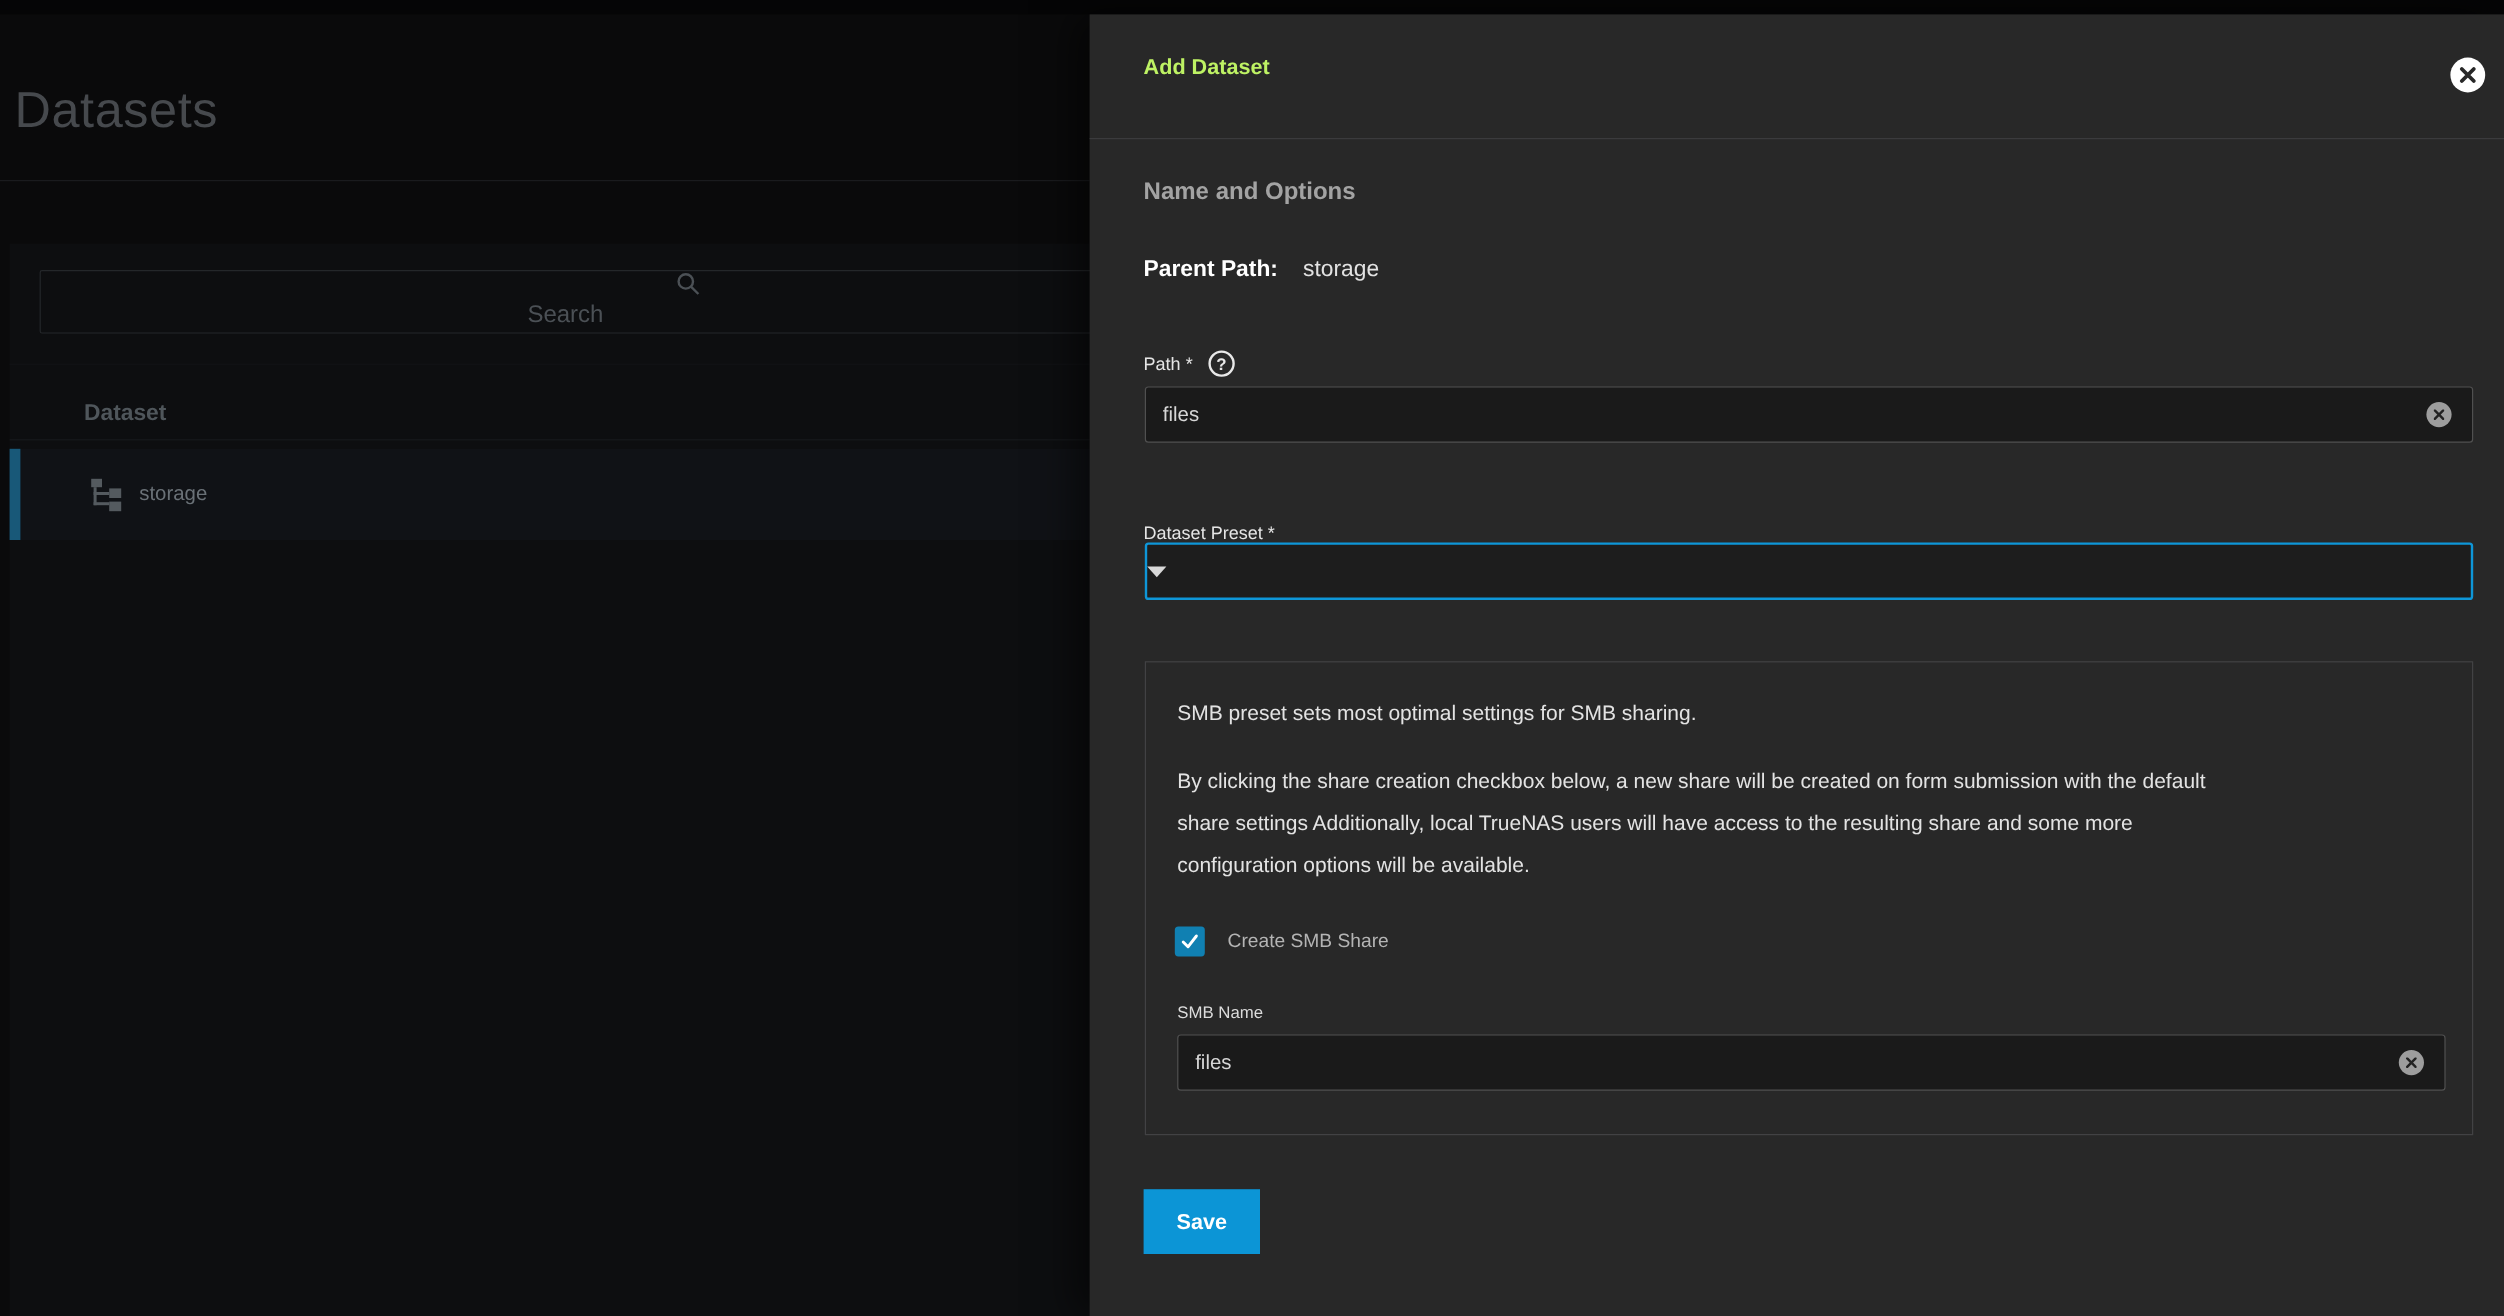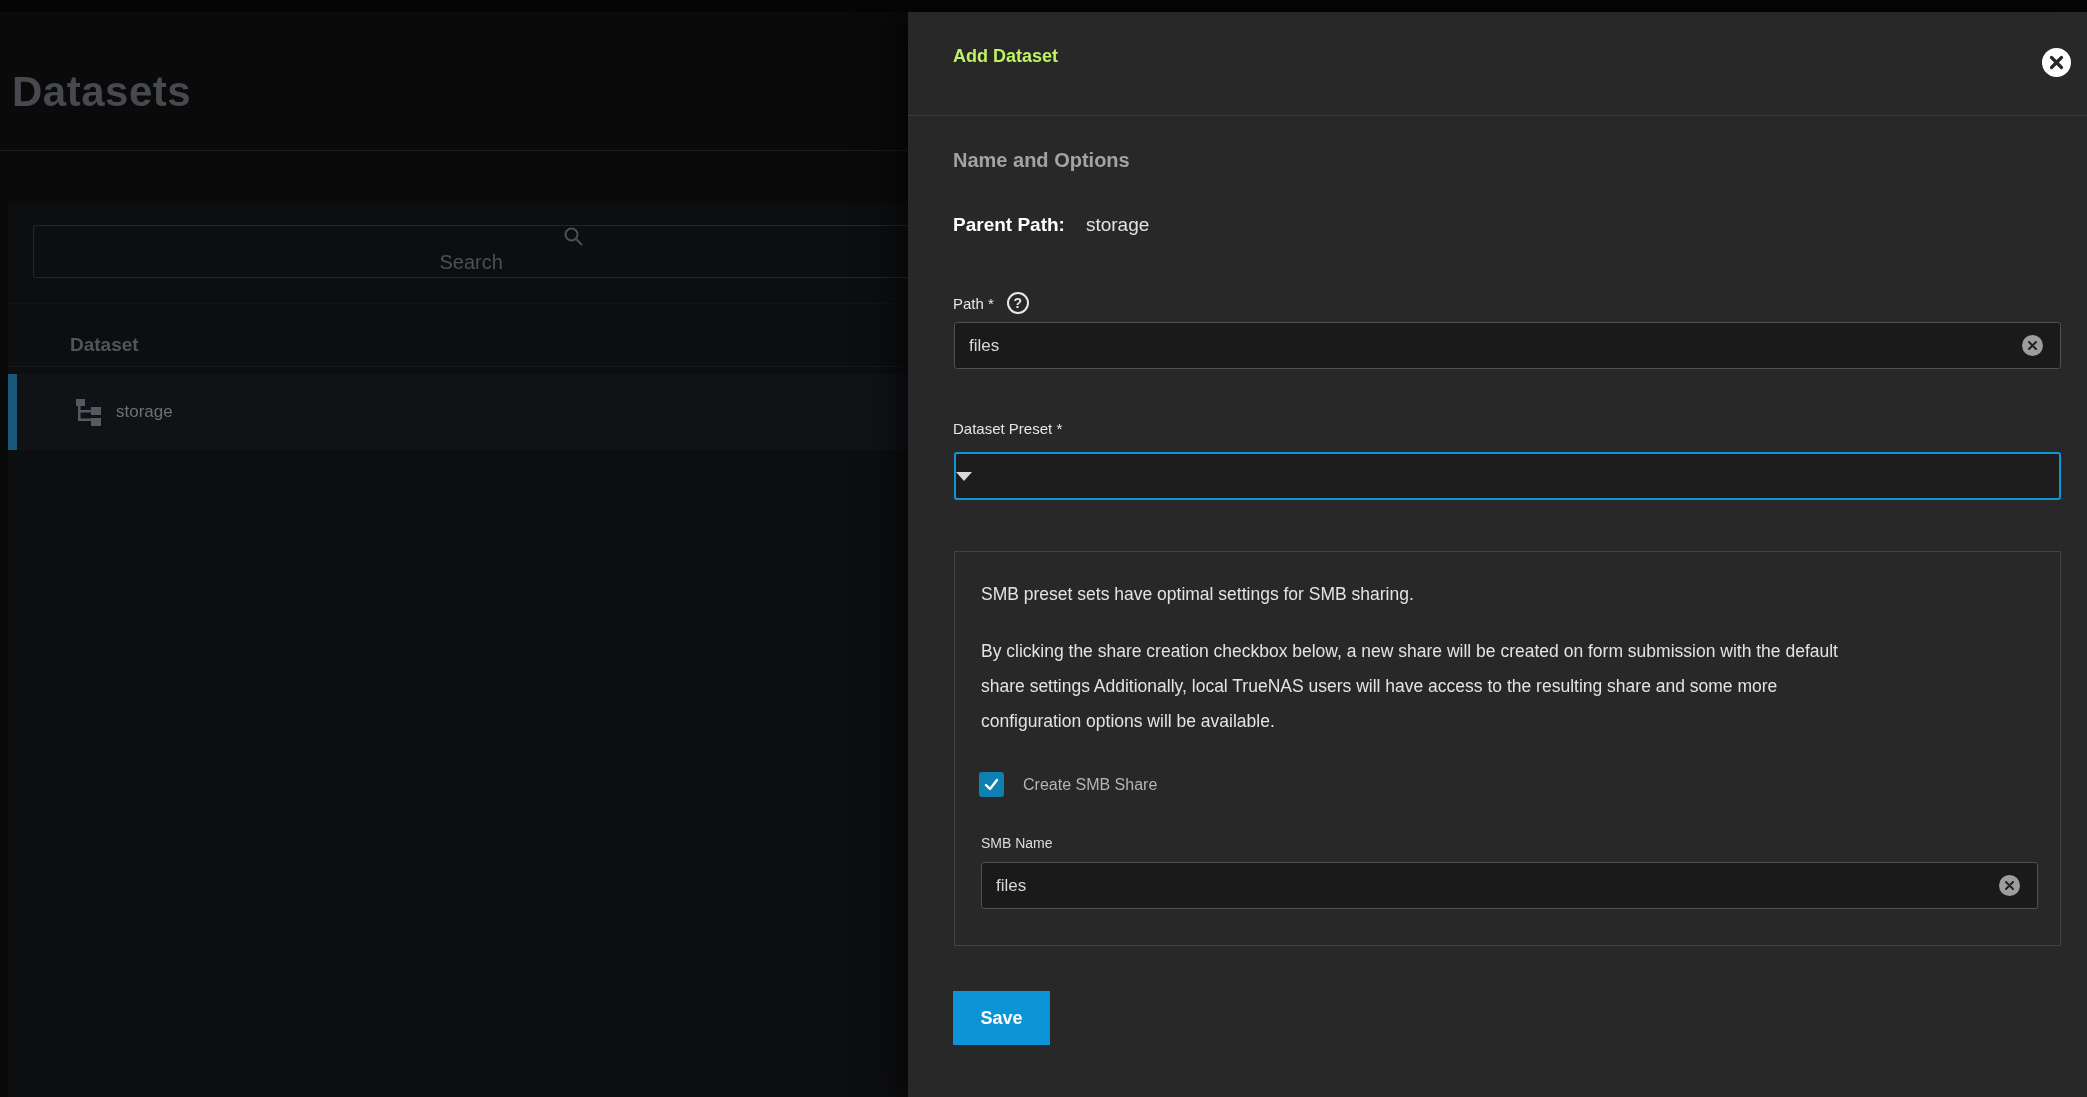--- a/index.html
+++ b/index.html
@@ -19,21 +19,21 @@
     position: absolute; left: 0; top: 0;
     width: 2087px; height: 12px;
     background: #050506;
   }
 
   
   .page { position: absolute; inset: 12px 0 0 0; }
 
   .page-title {
     position: absolute; left: 12px; top: 56px;
-    font-size: 42px; font-weight: bold;
+    font-size: 42px; font-weight: normal;
     color: #46494d; letter-spacing: 0.5px;
   }
   .page-divider {
     position: absolute; left: 0; top: 138px;
     width: 908px; height: 1px; background: #1a1b1e;
   }
   .card {
     position: absolute; left: 8px; top: 191px;
     width: 900px; height: 894px;
     background: #0d0e10;
@@ -141,21 +141,21 @@
   }
   .clear-icon {
     flex: 0 0 auto;
     width: 21px; height: 21px; border-radius: 50%;
     background: #9d9d9d;
     display: flex; align-items: center; justify-content: center;
     margin-right: 17px; cursor: pointer;
   }
   .name-input-box { left: 46px; top: 310px; width: 1107px; height: 47px; }
 
-  .preset-label { position: absolute; left: 45px; top: 408px; }
+  .preset-label { position: absolute; left: 45px; top: 424px; }
   .select-box {
     position: absolute; left: 46px; top: 440px;
     width: 1107px; height: 48px;
     background: #1d1d1d;
     border: 2px solid #0e96d8; border-radius: 3px;
     display: flex; align-items: center;
     cursor: pointer;
   }
   .select-value { flex: 1; margin-left: 16px; font-size: 17px; color: #d8d8d8; }
   .caret {
@@ -277,21 +277,21 @@
       </span>
     </div>
 
     <div class="field-label preset-label">Dataset Preset *</div>
 
     <div class="select-box">
       <span class="caret"></span>
     </div>
 
     <div class="info-box">
-      <div class="info-line">SMB preset sets have optimal settings for SMB sharing.</div>
+      <div class="info-line">SMB preset sets most optimal settings for SMB sharing.</div>
       <div class="info-para">
         <div>By clicking the share creation checkbox below, a new share will be created on form submission with the default</div>
         <div>share settings Additionally, local TrueNAS users will have access to the resulting share and some more</div>
         <div>configuration options will be available.</div>
       </div>
 
       <div class="checkbox-row">
         <span class="checkbox">
           <svg width="17" height="17" viewBox="0 0 17 17">
             <path d="M3 9 L7 13 L14 4" stroke="#ffffff" stroke-width="2.4" fill="none" stroke-linecap="round" stroke-linejoin="round"></path>

